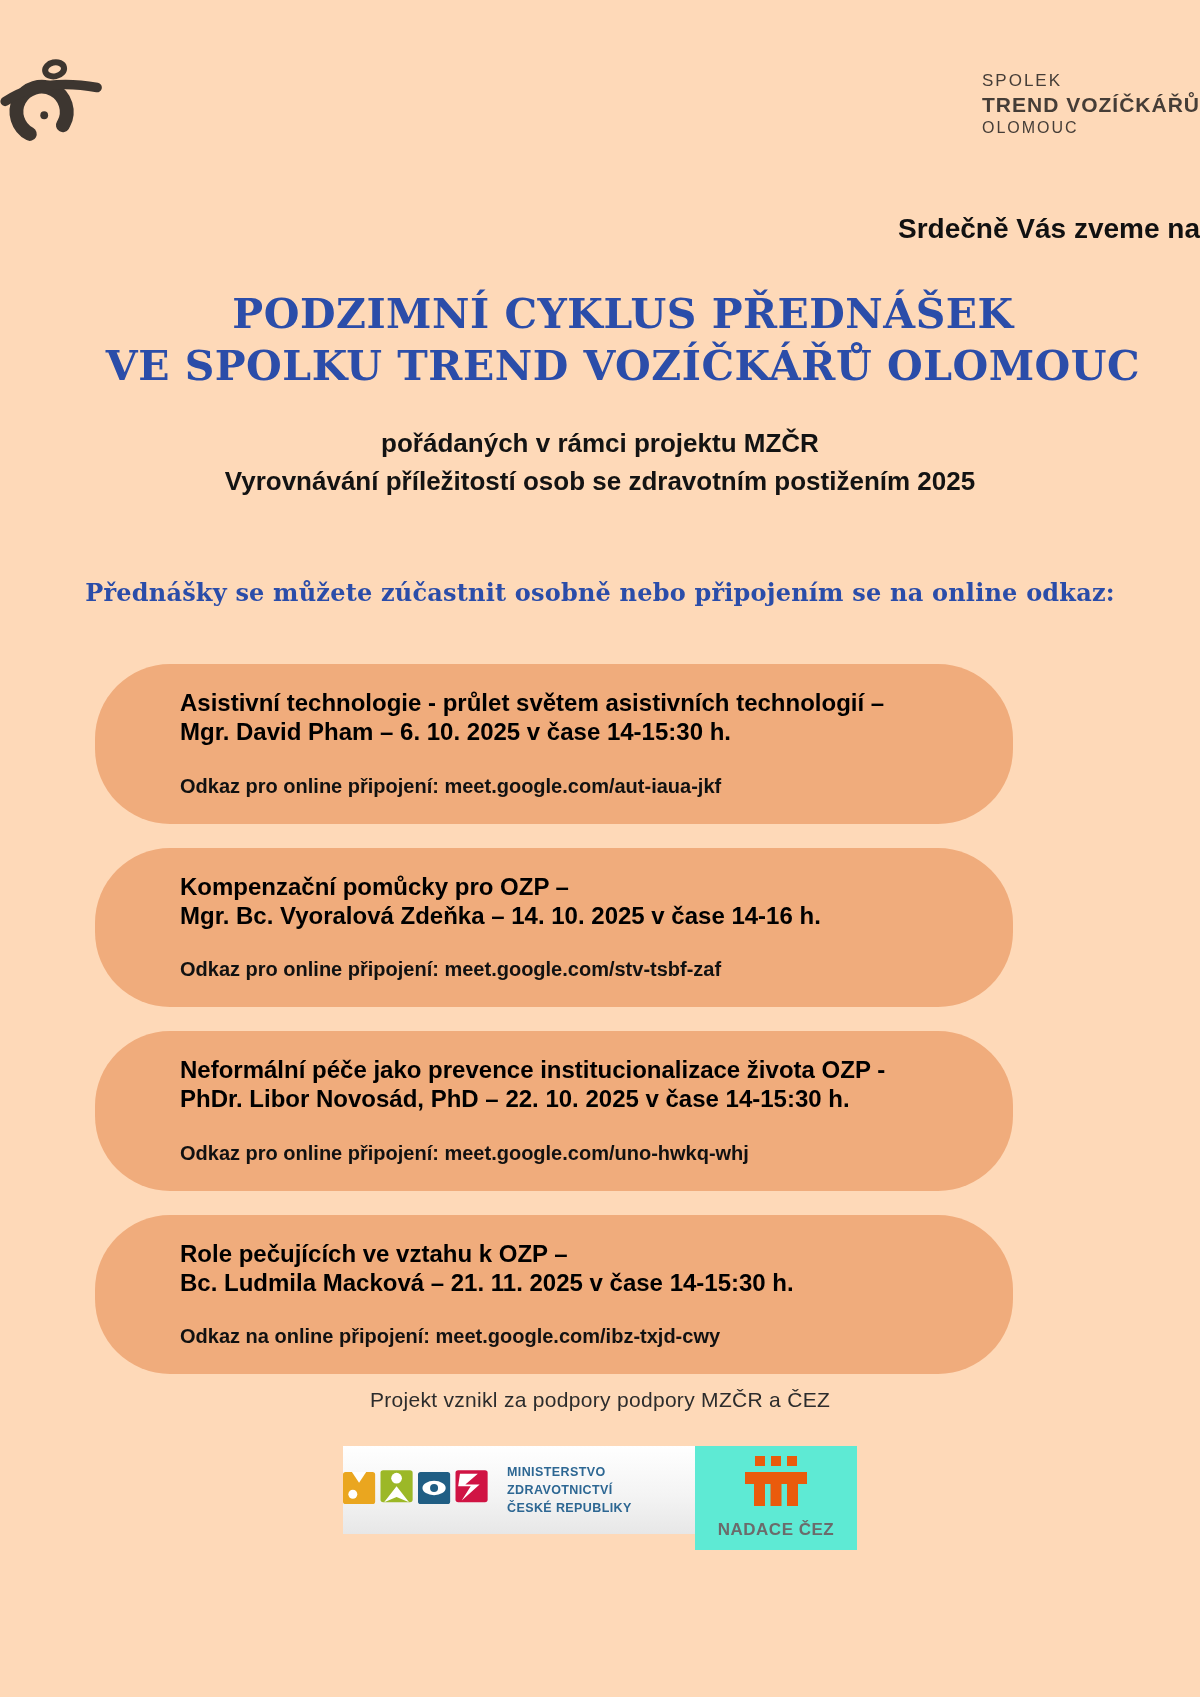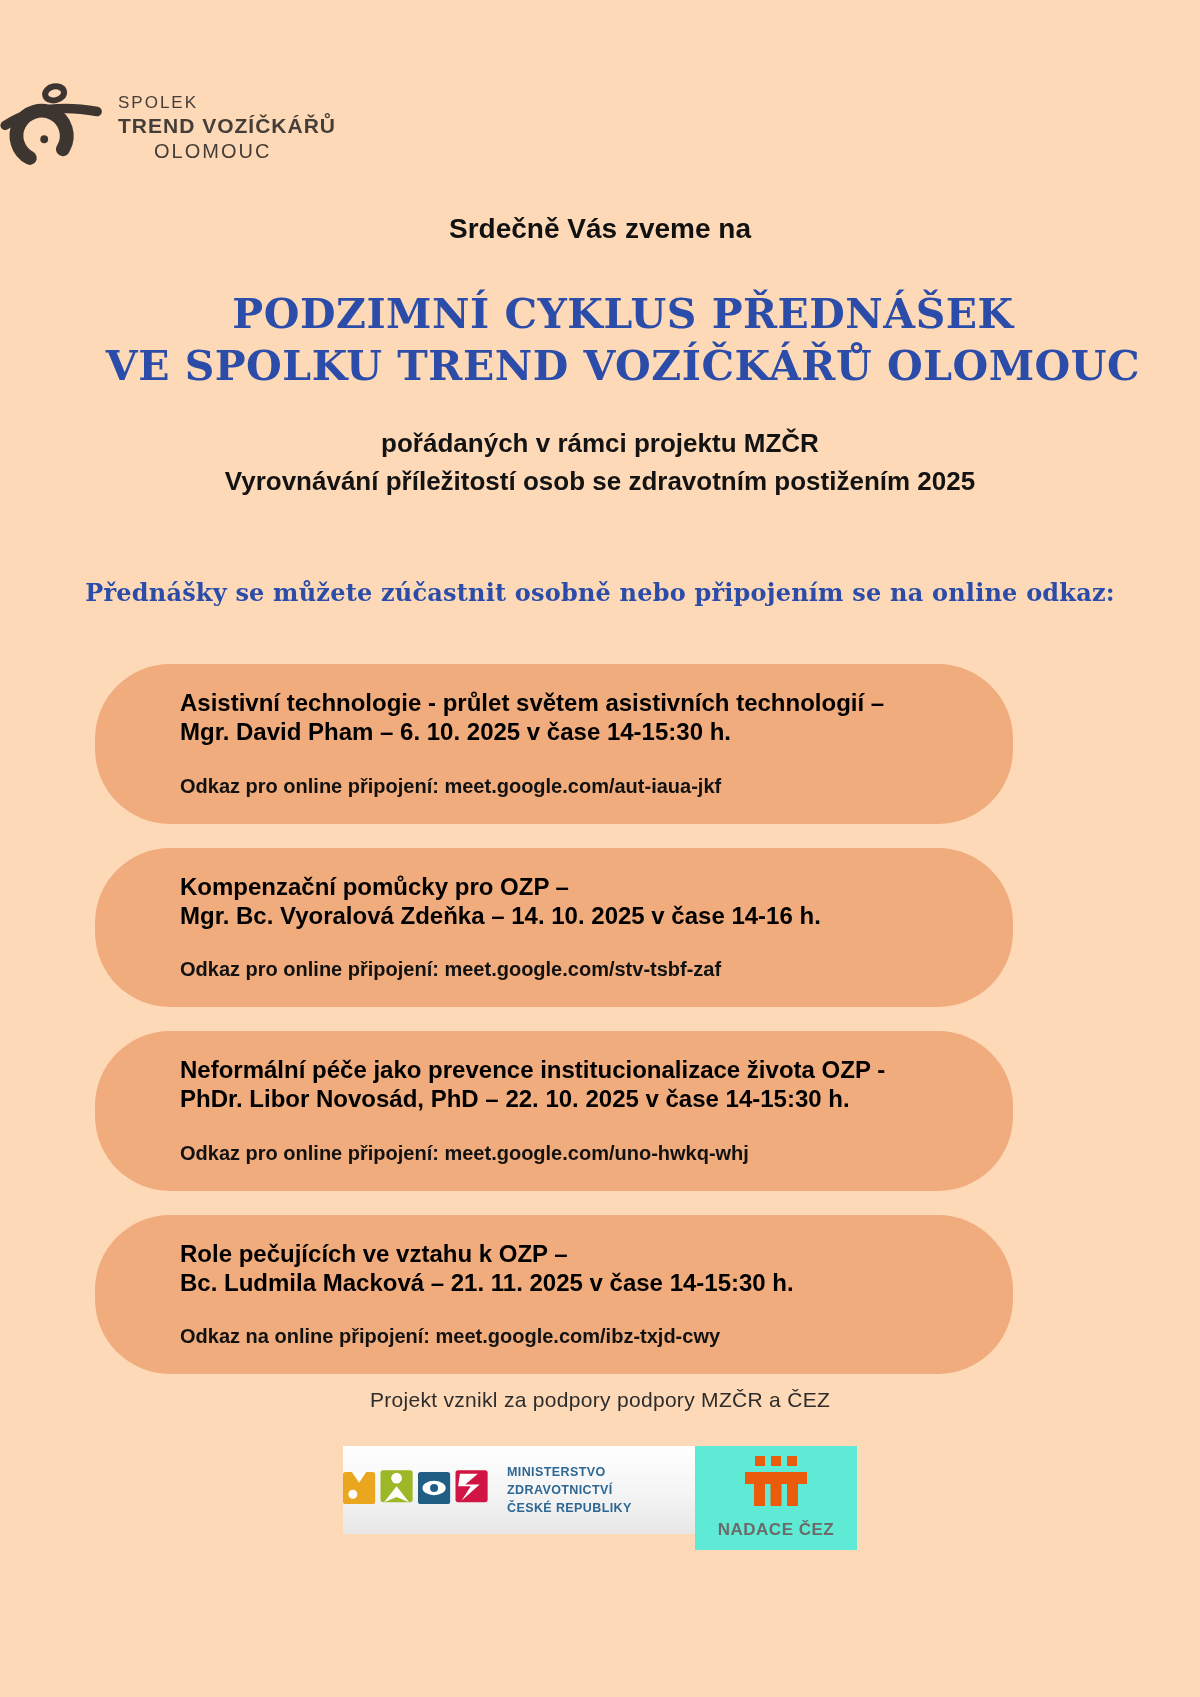--- a/index.html
+++ b/index.html
@@ -11,34 +11,34 @@
     font-family: "Liberation Sans", sans-serif;
     color: #151515;
     overflow: hidden;
     position: relative;
   }
   .page { width: 1200px; height: 1697px; position: relative; }
 
   
   .org-logo {
     position: absolute;
-    top: 80px; left: 0; right: 0;
-    display: flex; justify-content: flex-start; align-items: center;
+    top: 56px; left: 0; right: 0;
+    display: flex; justify-content: space-between; align-items: center;
     gap: 14px;
   }
   .org-logo svg { display: block; }
   .org-logo-text { color: #453d37; line-height: 1.25; }
   .org-logo-text .l1 { font-size: 17px; letter-spacing: 2px; font-weight: 400; }
   .org-logo-text .l2 { font-size: 21px; letter-spacing: 1px; font-weight: 700; }
-  .org-logo-text .l3 { font-size: 20px; letter-spacing: 2px; font-weight: 400; margin-left: 36px; }
+  .org-logo-text .l3 { font-size: 16px; letter-spacing: 2px; font-weight: 400; }
 
   
   .invite {
     position: absolute; top: 213px; left: 0; right: 0;
-    text-align: center;
+    text-align: right;
     font-size: 28px; font-weight: 700; color: #111;
   }
   .main-title {
     position: absolute; top: 288px; left: 0; right: 0;
     text-align: center;
     font-family: "DejaVu Serif", serif;
     font-weight: 800;
     font-size: 41px;
     line-height: 1.28;
     color: #2b4da9;

